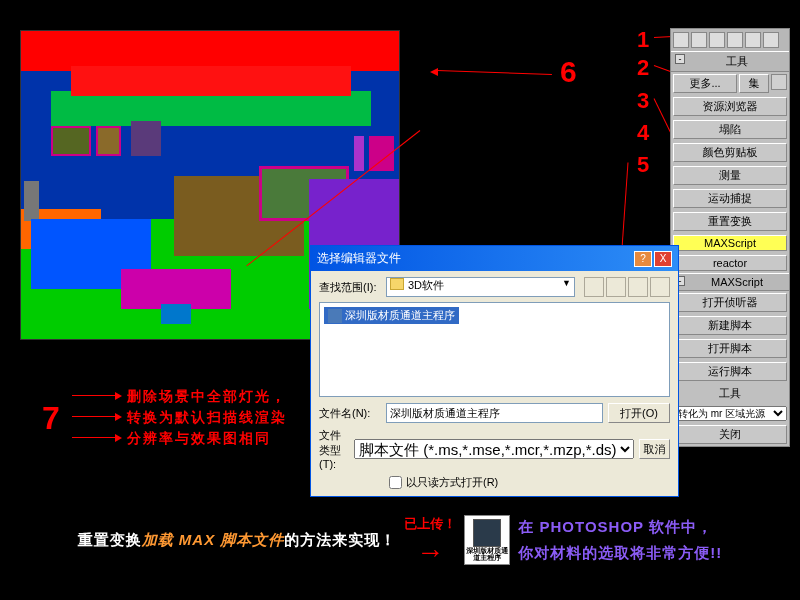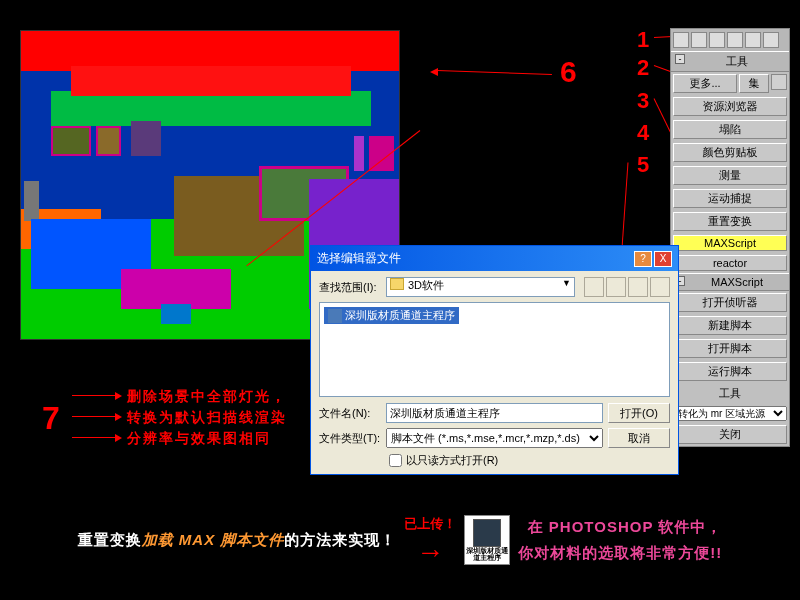--- a/index.html
+++ b/index.html
@@ -67,21 +67,21 @@
       background: linear-gradient(to right, #0054e3, #2e8ef7);
       color: #fff; padding: 4px 6px; display: flex; justify-content: space-between;
       align-items: center; font-size: 12px;
     }
     .dlg-title-btns { display: flex; gap: 2px; }
     .dlg-title-btn { width: 18px; height: 16px; background: #e68a3f; border: 1px solid #fff; color: #fff; font-size: 10px; text-align: center; line-height: 14px; cursor: pointer; }
     .dlg-title-btn.close { background: #e04030; }
     .dlg-body { padding: 6px 8px; }
     .dlg-row { display: flex; align-items: center; margin-bottom: 5px; gap: 5px; }
     .dlg-label { width: 62px; font-size: 11px; }
-    .dlg-select { flex: 1; font-size: 11px; height: 20px; }
+    .dlg-select { flex: 1; font-size: 15px; height: 20px; }
     .folder-dd { display: flex; flex: 1; background: #fff; border: 1px solid #7f9db9; height: 20px; padding: 0 3px; }
     .folder-icon { width: 14px; height: 12px; background: #f6d66a; border: 1px solid #c9a633; margin-right: 4px; }
     .dd-arrow { margin-left: auto; font-size: 9px; }
     .nav-icons { display: flex; gap: 2px; margin-left: 4px; }
     .nav-icon { width: 20px; height: 20px; border: 1px solid #aca899; background: #ece9d8; cursor: pointer; }
     .file-list { background: #fff; border: 1px solid #7f9db9; height: 95px; padding: 4px; }
     .file-item { display: inline-flex; align-items: center; background: #316ac5; color: #fff; padding: 1px 4px; font-size: 11px; }
     .file-icon { width: 14px; height: 14px; background: #4a7ab8; margin-right: 3px; }
     .dlg-input { flex: 1; font-size: 11px; height: 20px; border: 1px solid #7f9db9; padding: 0 3px; }
     .dlg-btn { width: 62px; height: 20px; background: #ece9d8; border: 1px solid; border-color: #fff #888 #888 #fff; font-size: 11px; cursor: pointer; }
@@ -99,21 +99,21 @@
       display: flex; align-items: center; justify-content: center; gap: 8px;
       font-size: 15px; font-weight: bold;
     }
     .bt-left { color: #fff; text-align: left; line-height: 1.7; letter-spacing: 1px; }
     .bt-left .accent { color: #ff9933; font-style: italic; }
     .uploaded { color: #ff0000; font-size: 13px; }
     .big-arrow { color: #ff0000; font-size: 28px; }
     .thumb { width: 46px; height: 50px; background: #fff; border: 1px solid #888; display: flex; flex-direction: column; align-items: center; justify-content: center; }
     .thumb-ico { width: 28px; height: 28px; background: #2a3a4a; border: 1px solid #555; }
     .thumb-txt { font-size: 7px; color: #000; text-align: center; line-height: 1; }
-    .bt-right { color: #ec4899; text-align: right; line-height: 1.7; letter-spacing: 1px; }
+    .bt-right { color: #8b5cf6; text-align: left; line-height: 1.7; letter-spacing: 1px; }
   </style>
 </head>
 <body>
 
 <div class="render-preview">
   <div class="ceiling"></div>
   <div class="wall-back"></div>
   <div class="wall-top"></div>
   <div class="ceiling-trim"></div>
   <div class="floor"></div>

